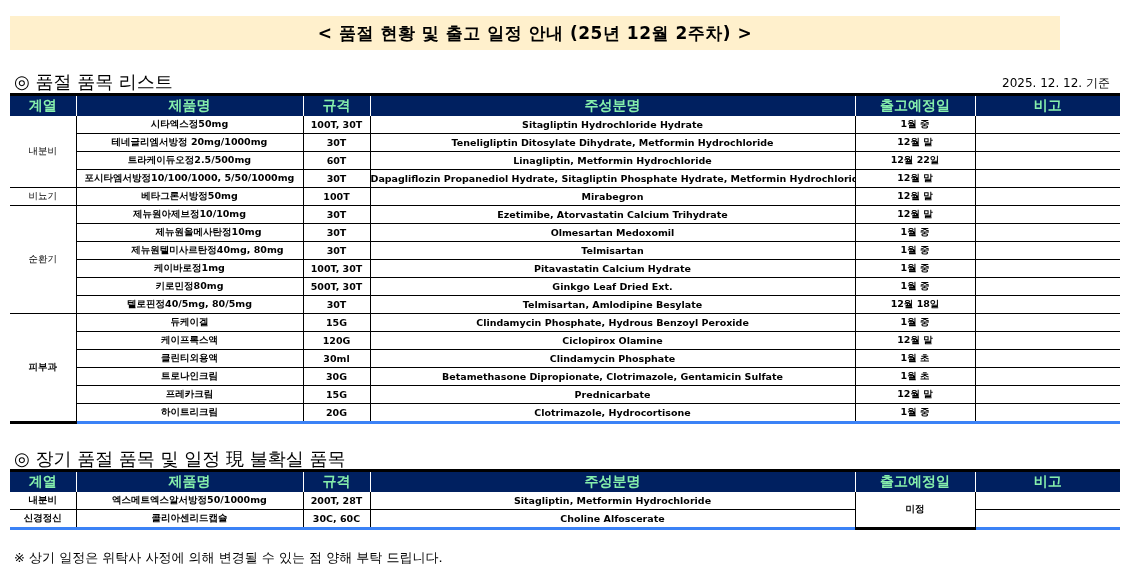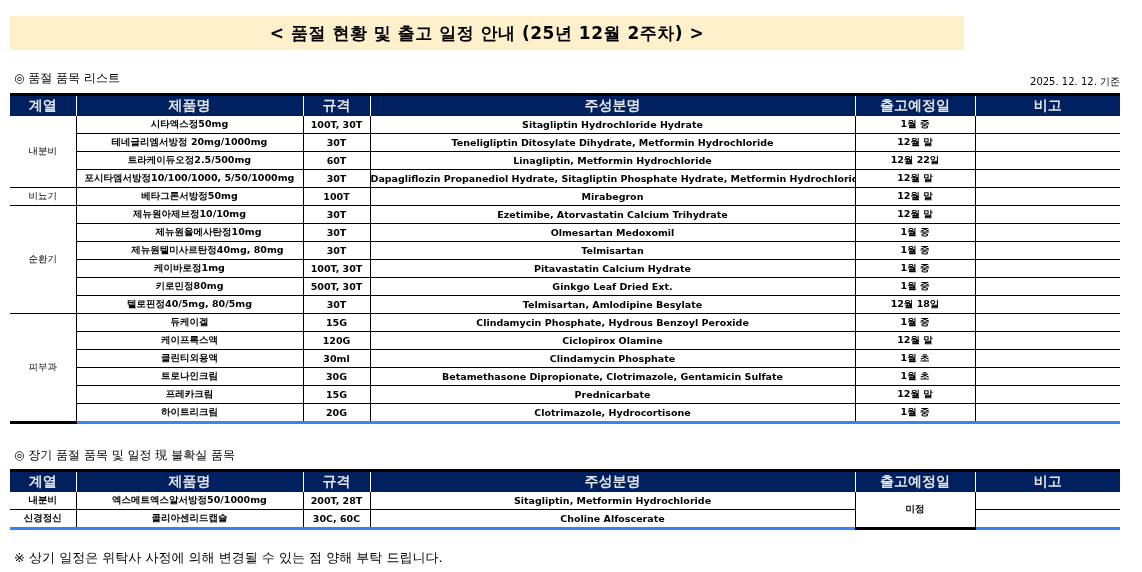--- a/index.html
+++ b/index.html
@@ -1,24 +1,24 @@
 <!DOCTYPE html>
 <html><head>
 <meta charset="utf-8">
 <style>
   html, body { margin: 0; padding: 0; background: #ffffff; }
   body { width: 1142px; height: 572px; position: relative; overflow: hidden;
          font-family: "DejaVu Sans", "Liberation Sans", sans-serif; color: #000; }
-  .banner { position: absolute; left: 10px; top: 16px; width: 954px; height: 34px;
+  .banner { position: absolute; left: 10px; top: 16px; width: 1050px; height: 34px;
             background: #fff0cc; display: flex; align-items: center; justify-content: center;
             font-size: 17px; font-weight: bold; letter-spacing: 0.5px; }
-  .section-title { position: absolute; left: 14px; font-size: 12px; font-weight: normal; }
-  .as-of { position: absolute; right: 22px; top: 75px; font-size: 10px; }
+  .section-title { position: absolute; left: 14px; font-size: 18px; font-weight: normal; }
+  .as-of { position: absolute; right: 32px; top: 75px; font-size: 12px; }
   table { position: absolute; left: 10px; width: 1110px; border-collapse: collapse; table-layout: fixed; }
-  th { background: #002060; color: #e5e5e5; font-size: 14px; font-weight: bold; height: 20px;
+  th { background: #002060; color: #86efac; font-size: 14px; font-weight: bold; height: 20px;
        padding: 0; text-align: center; border-left: 1px solid #fff; }
   th:first-child { border-left: none; }
   thead tr { border-top: 3px solid #000; }
   td { font-size: 9.5px; height: 17px; padding: 0; text-align: center; font-weight: bold;
        border-bottom: 1px solid #000; border-left: 1px solid #000; white-space: nowrap; overflow: hidden; }
   td:first-child { border-left: none; }
   tbody tr:last-child td { border-bottom: 3px solid #3b82f6; }
   td.group { border-bottom: 1px solid #000; }
   .note { position: absolute; left: 14px; top: 549px; font-size: 13px; }
 </style>
@@ -126,21 +126,21 @@
         <td></td>
       </tr>
       <tr>
         <td style="border-left: 1px solid rgb(0, 0, 0);">텔로핀정40/5mg, 80/5mg</td>
         <td>30T</td>
         <td>Telmisartan, Amlodipine Besylate</td>
         <td>12월 18일</td>
         <td></td>
       </tr>
       <tr>
-        <td rowspan="6" class="group" style="font-weight: normal; border-bottom: 3px solid rgb(0, 0, 0);">피부과</td>
+        <td rowspan="6" class="group" style="font-weight: bold; border-bottom: 3px solid rgb(0, 0, 0);">피부과</td>
         <td style="border-left: 1px solid rgb(0, 0, 0);">듀케이겔</td>
         <td>15G</td>
         <td>Clindamycin Phosphate, Hydrous Benzoyl Peroxide</td>
         <td>1월 중</td>
         <td></td>
       </tr>
       <tr>
         <td style="border-left: 1px solid rgb(0, 0, 0);">케이프록스액</td>
         <td>120G</td>
         <td>Ciclopirox Olamine</td>

